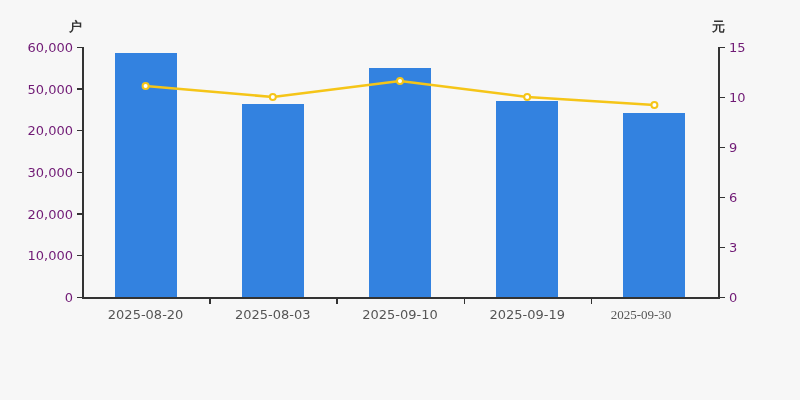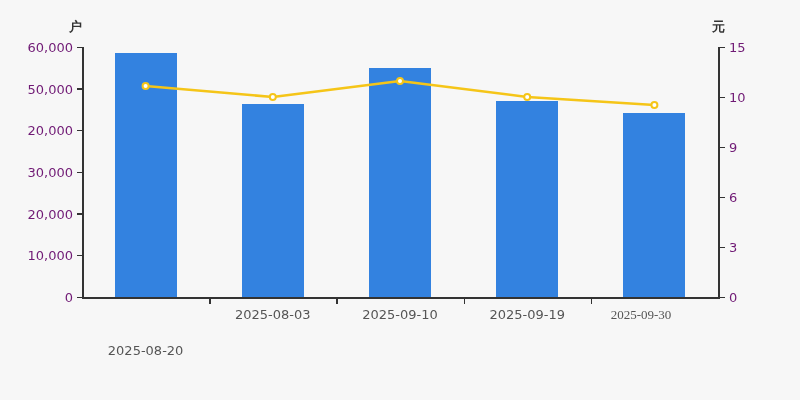--- a/index.html
+++ b/index.html
@@ -114,21 +114,21 @@
       <div class="tick-label right" style="top: 197px; left: 729px;">6</div>
       <div class="tick-mark" style="left: 719.5px; top: 146.5px; width: 5px; height: 1.5px;"></div>
       <div class="tick-label right" style="top: 147px; left: 729px;">9</div>
       <div class="tick-mark" style="left: 719.5px; top: 96.5px; width: 5px; height: 1.5px;"></div>
       <div class="tick-label right" style="top: 97px; left: 729px;">10</div>
       <div class="tick-mark" style="left: 719.5px; top: 46.5px; width: 5px; height: 1.5px;"></div>
       <div class="tick-label right" style="top: 47px; left: 729px;">15</div>
     </div>
   <div id="x-axis-group">
       <div class="axis-line" style="left: 82px; top: 297px; width: 637.5px; height: 1.5px;"></div>
-      <div class="xtick-label" style="left: 145.6px; top: 307px; margin-top: 36px;">2025-08-20</div>
+      <div class="xtick-label" style="left: 145.6px; top: 307px;">2025-08-20</div>
       <div class="tick-mark" style="left: 209.2px; top: 298.5px; width: 1.5px; height: 5px;"></div>
       <div class="xtick-label" style="left: 272.8px; top: 307px;">2025-08-03</div>
       <div class="tick-mark" style="left: 336.4px; top: 298.5px; width: 1.5px; height: 5px;"></div>
       <div class="xtick-label" style="left: 400px; top: 307px;">2025-09-10</div>
       <div class="tick-mark" style="left: 463.6px; top: 298.5px; width: 1.5px; height: 5px;"></div>
       <div class="xtick-label" style="left: 527.2px; top: 307px;">2025-09-19</div>
       <div class="tick-mark" style="left: 590.8px; top: 298.5px; width: 1.5px; height: 5px;"></div>
       <div class="xtick-label" style="left: 641px; top: 307px; font-family: Liberation Serif, serif;">2025-09-30</div>
     </div>
   <div id="bars-group">

